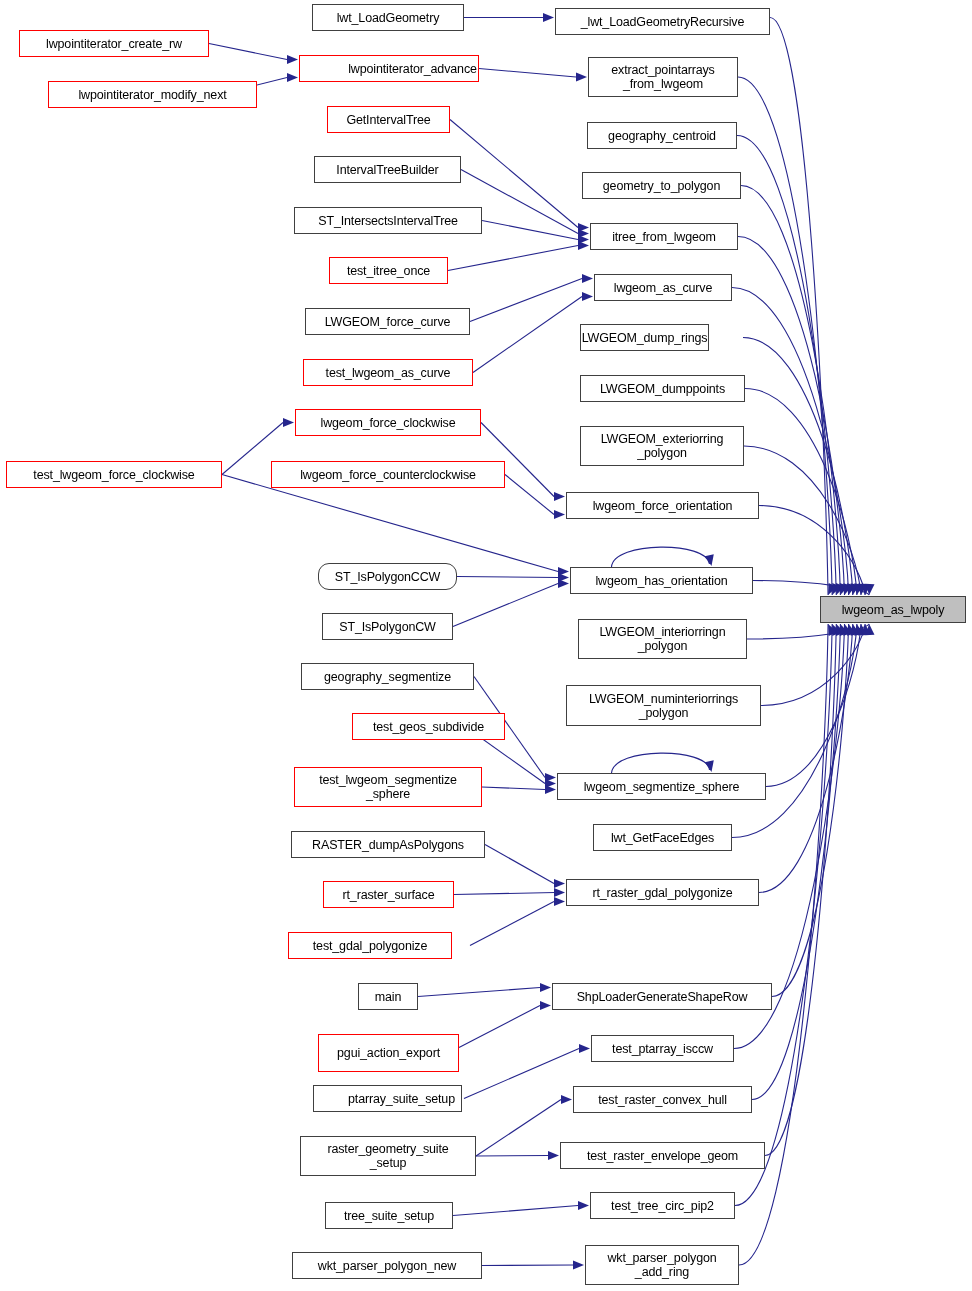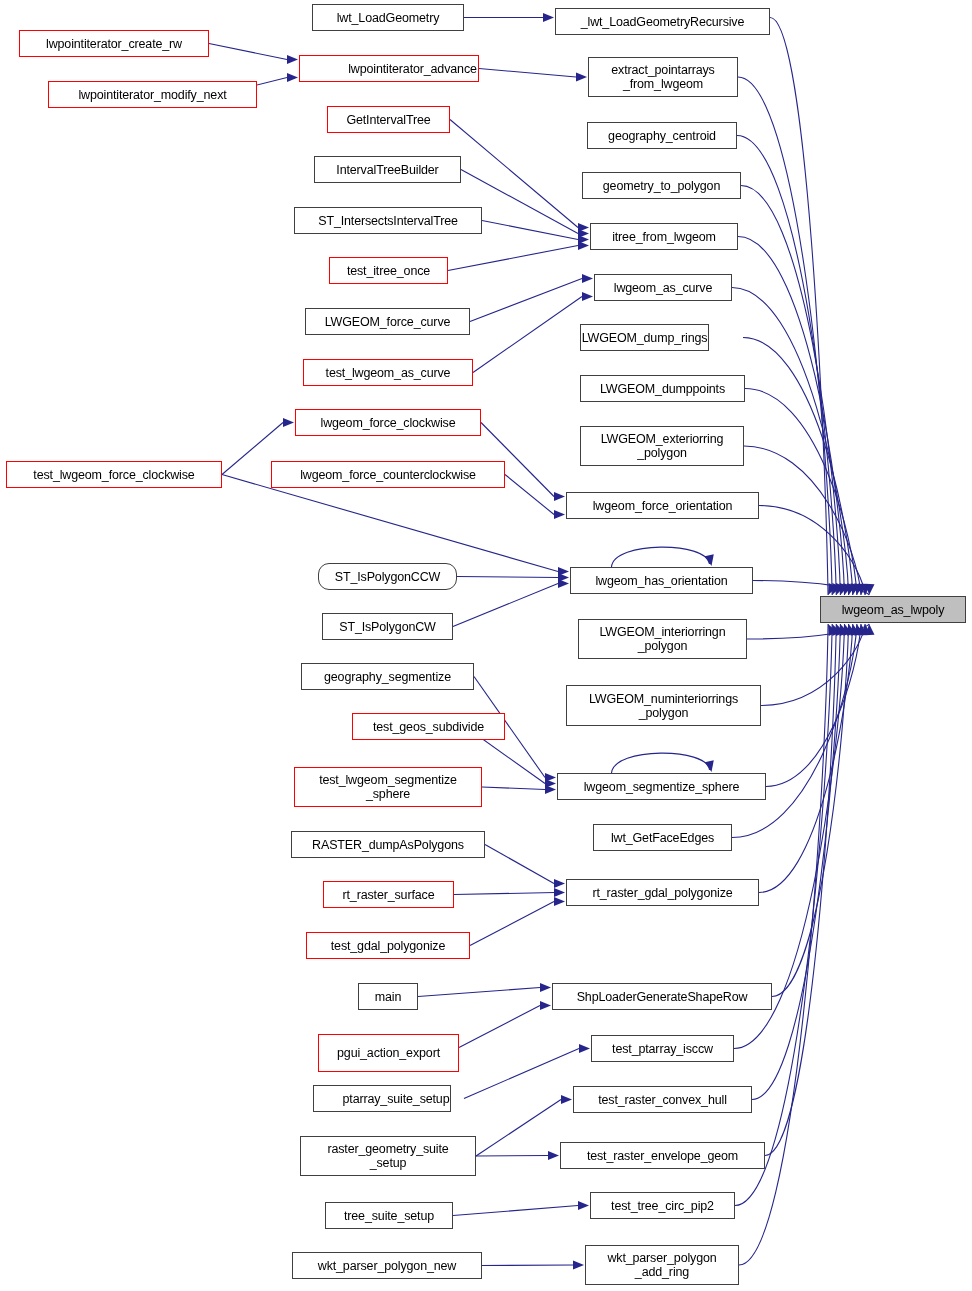--- a/index.html
+++ b/index.html
@@ -176,24 +176,24 @@
       <div class="node red" style="left: 6px; top: 461px; width: 216px; height: 27px;"><span>test_lwgeom_force_clockwise</span></div>
       <div class="node red" style="left: 271px; top: 461px; width: 234px; height: 27px;"><span>lwgeom_force_counterclockwise</span></div>
       <div class="node" style="left: 318px; top: 563px; width: 139px; height: 27px; border-radius: 11px;"><span>ST_IsPolygonCCW</span></div>
       <div class="node" style="left: 322px; top: 613px; width: 131px; height: 27px;"><span>ST_IsPolygonCW</span></div>
       <div class="node" style="left: 301px; top: 663px; width: 173px; height: 27px;"><span>geography_segmentize</span></div>
       <div class="node red" style="left: 312px; top: 713px; width: 153px; height: 27px; margin-left: 40px;"><span>test_geos_subdivide</span></div>
       <div class="node red" style="left: 294px; top: 767px; width: 188px; height: 40px;"><span>test_lwgeom_segmentize
 _sphere</span></div>
       <div class="node" style="left: 291px; top: 831px; width: 194px; height: 27px;"><span>RASTER_dumpAsPolygons</span></div>
       <div class="node red" style="left: 323px; top: 881px; width: 131px; height: 27px;"><span>rt_raster_surface</span></div>
-      <div class="node red" style="left: 306px; top: 932px; width: 164px; height: 27px;"><span>test_gdal_polygonize</span></div>
+      <div class="node red" style="left: 288px; top: 932px; width: 164px; height: 27px;"><span>test_gdal_polygonize</span></div>
       <div class="node" style="left: 358px; top: 983px; width: 60px; height: 27px;"><span>main</span></div>
       <div class="node red" style="left: 318px; top: 1034px; width: 141px; height: 38px;"><span>pgui_action_export</span></div>
-      <div class="node" style="left: 313px; top: 1085px; width: 138px; height: 27px; padding-left: 28px;"><span>ptarray_suite_setup</span></div>
+      <div class="node" style="left: 313px; top: 1085px; width: 149px; height: 27px; padding-left: 28px;"><span>ptarray_suite_setup</span></div>
       <div class="node" style="left: 300px; top: 1136px; width: 176px; height: 40px;"><span>raster_geometry_suite
 _setup</span></div>
       <div class="node" style="left: 325px; top: 1202px; width: 128px; height: 27px;"><span>tree_suite_setup</span></div>
       <div class="node" style="left: 292px; top: 1252px; width: 190px; height: 27px;"><span>wkt_parser_polygon_new</span></div>
       <div class="node" style="left: 555px; top: 8px; width: 215px; height: 27px;"><span>_lwt_LoadGeometryRecursive</span></div>
       <div class="node" style="left: 588px; top: 57px; width: 150px; height: 40px;"><span>extract_pointarrays
 _from_lwgeom</span></div>
       <div class="node" style="left: 587px; top: 122px; width: 150px; height: 27px;"><span>geography_centroid</span></div>
       <div class="node" style="left: 582px; top: 172px; width: 159px; height: 27px;"><span>geometry_to_polygon</span></div>
       <div class="node" style="left: 590px; top: 223px; width: 148px; height: 27px;"><span>itree_from_lwgeom</span></div>

